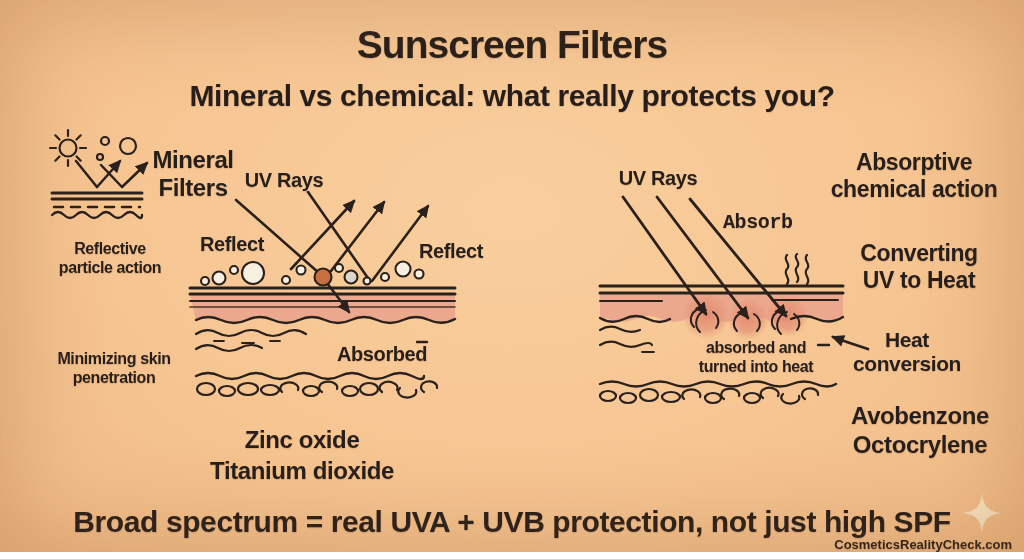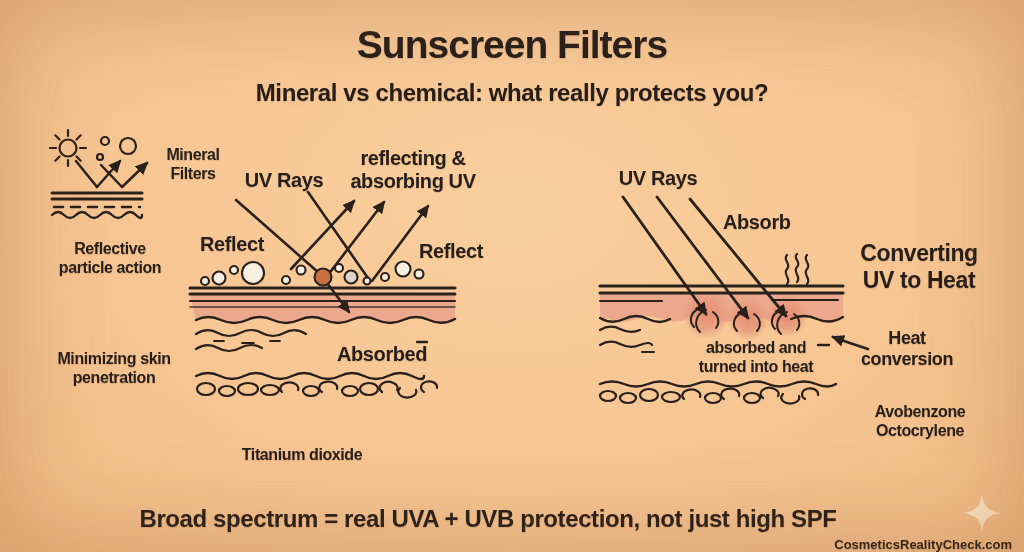--- a/index.html
+++ b/index.html
@@ -20,26 +20,26 @@
     position:absolute;
     color:#271f1b;
     line-height:1.16;
     white-space:nowrap;
     letter-spacing:-0.4px;
     font-weight:700;
     text-shadow:0 1px 1px rgba(100,55,20,.18);
   }
   .ctr{transform:translateX(-50%);text-align:center;}
   .t40{font-size:39px;letter-spacing:-1px;}
-  .t27{font-size:24px;}
-  .t25{font-size:16px;}
+  .t27{font-size:30px;}
+  .t25{font-size:24px;}
   .t24{font-size:23px;}
   .t22{font-size:16px;}
   .t21{font-size:20px;}
-  .t20{font-size:18px;text-align:center;}
+  .t20{font-size:21px;text-align:center;}
   .t13{font-size:13px;letter-spacing:0;}
 </style>
 </head>
 <body>
 
 <div id="canvas">
 
   <svg width="1024" height="559" viewBox="0 0 1024 559">
     <defs>
       <marker id="ah" markerUnits="userSpaceOnUse" markerWidth="16" markerHeight="14" refX="11" refY="6" orient="auto">
@@ -190,56 +190,56 @@
   </svg>
 
   <div class="lbl ctr t40" style="left:512px;top:22px;">Sunscreen Filters</div>
   <div class="lbl ctr t27" style="left:512px;top:79px;">Mineral vs chemical: what really protects you?</div>
 
   <div class="lbl ctr t25" style="left:193px;top:146px;">
     <span>Mineral</span><br>
     <span>Filters</span>
   </div>
   <div class="lbl ctr t21" style="left:284px;top:169px;">UV Rays</div>
-  <div class="lbl ctr t21" style="left:413px;top:147px;">
-    <span>reflecting &amp;</span><br>
-    <span>absorbing UV</span>
-  </div>
   <div class="lbl t21" style="left:200px;top:233px;">Reflect</div>
   <div class="lbl t21" style="left:419px;top:240px;">Reflect</div>
   <div class="lbl ctr t22" style="left:110px;top:240px;">
     <span>Reflective</span><br>
     <span>particle action</span>
   </div>
   <div class="lbl ctr t22" style="left:114px;top:350px;">
     <span>Minimizing skin</span><br>
     <span>penetration</span>
   </div>
   <div class="lbl t21" style="left:337px;top:343px;">Absorbed</div>
   <div class="lbl ctr t25" style="left:302px;top:425px;line-height:1.28;">
-    <br>
+    <span>Zinc oxide</span><br>
     <span>Titanium dioxide</span>
   </div>
 
   <div class="lbl ctr t21" style="left:658px;top:167px;">UV Rays</div>
-  <div class="lbl t21" style="left:723px;top:211px;">Absorb</div>
+  <div class="lbl t21" style="left:723px;top:211px;font-family:Liberation Mono, monospace;">Absorb</div>
+  <div class="lbl ctr t24" style="left:914px;top:149px;">
+    <span>Absorptive</span><br>
+    <span>chemical action</span>
+  </div>
   <div class="lbl ctr t22" style="left:756px;top:339px;">
     <span>absorbed and</span><br>
     <span>turned into heat</span>
   </div>
   <div class="lbl ctr t24" style="left:919px;top:240px;">
     <span>Converting</span><br>
     <span>UV to Heat</span>
   </div>
   <div class="lbl ctr t20" style="left:907px;top:328px;">
     <span>Heat</span><br>
     <span>conversion</span>
   </div>
   <div class="lbl ctr t25" style="left:920px;top:402px;line-height:1.2;">
     <span>Avobenzone</span><br>
     <span>Octocrylene</span><br>
   </div>
 
-  <div class="lbl ctr t27" style="left:488px;top:505px;">Broad spectrum = real UVA + UVB protection, not just high SPF</div>
+  <div class="lbl ctr t27" style="left:512px;top:505px;">Broad spectrum = real UVA + UVB protection, not just high SPF</div>
   <div class="lbl t13" style="right:12px;top:537px;position:absolute;text-align:right;">CosmeticsRealityCheck.com</div>
 
   <div class="vignette"></div>
 </div>
 
 </body></html>

